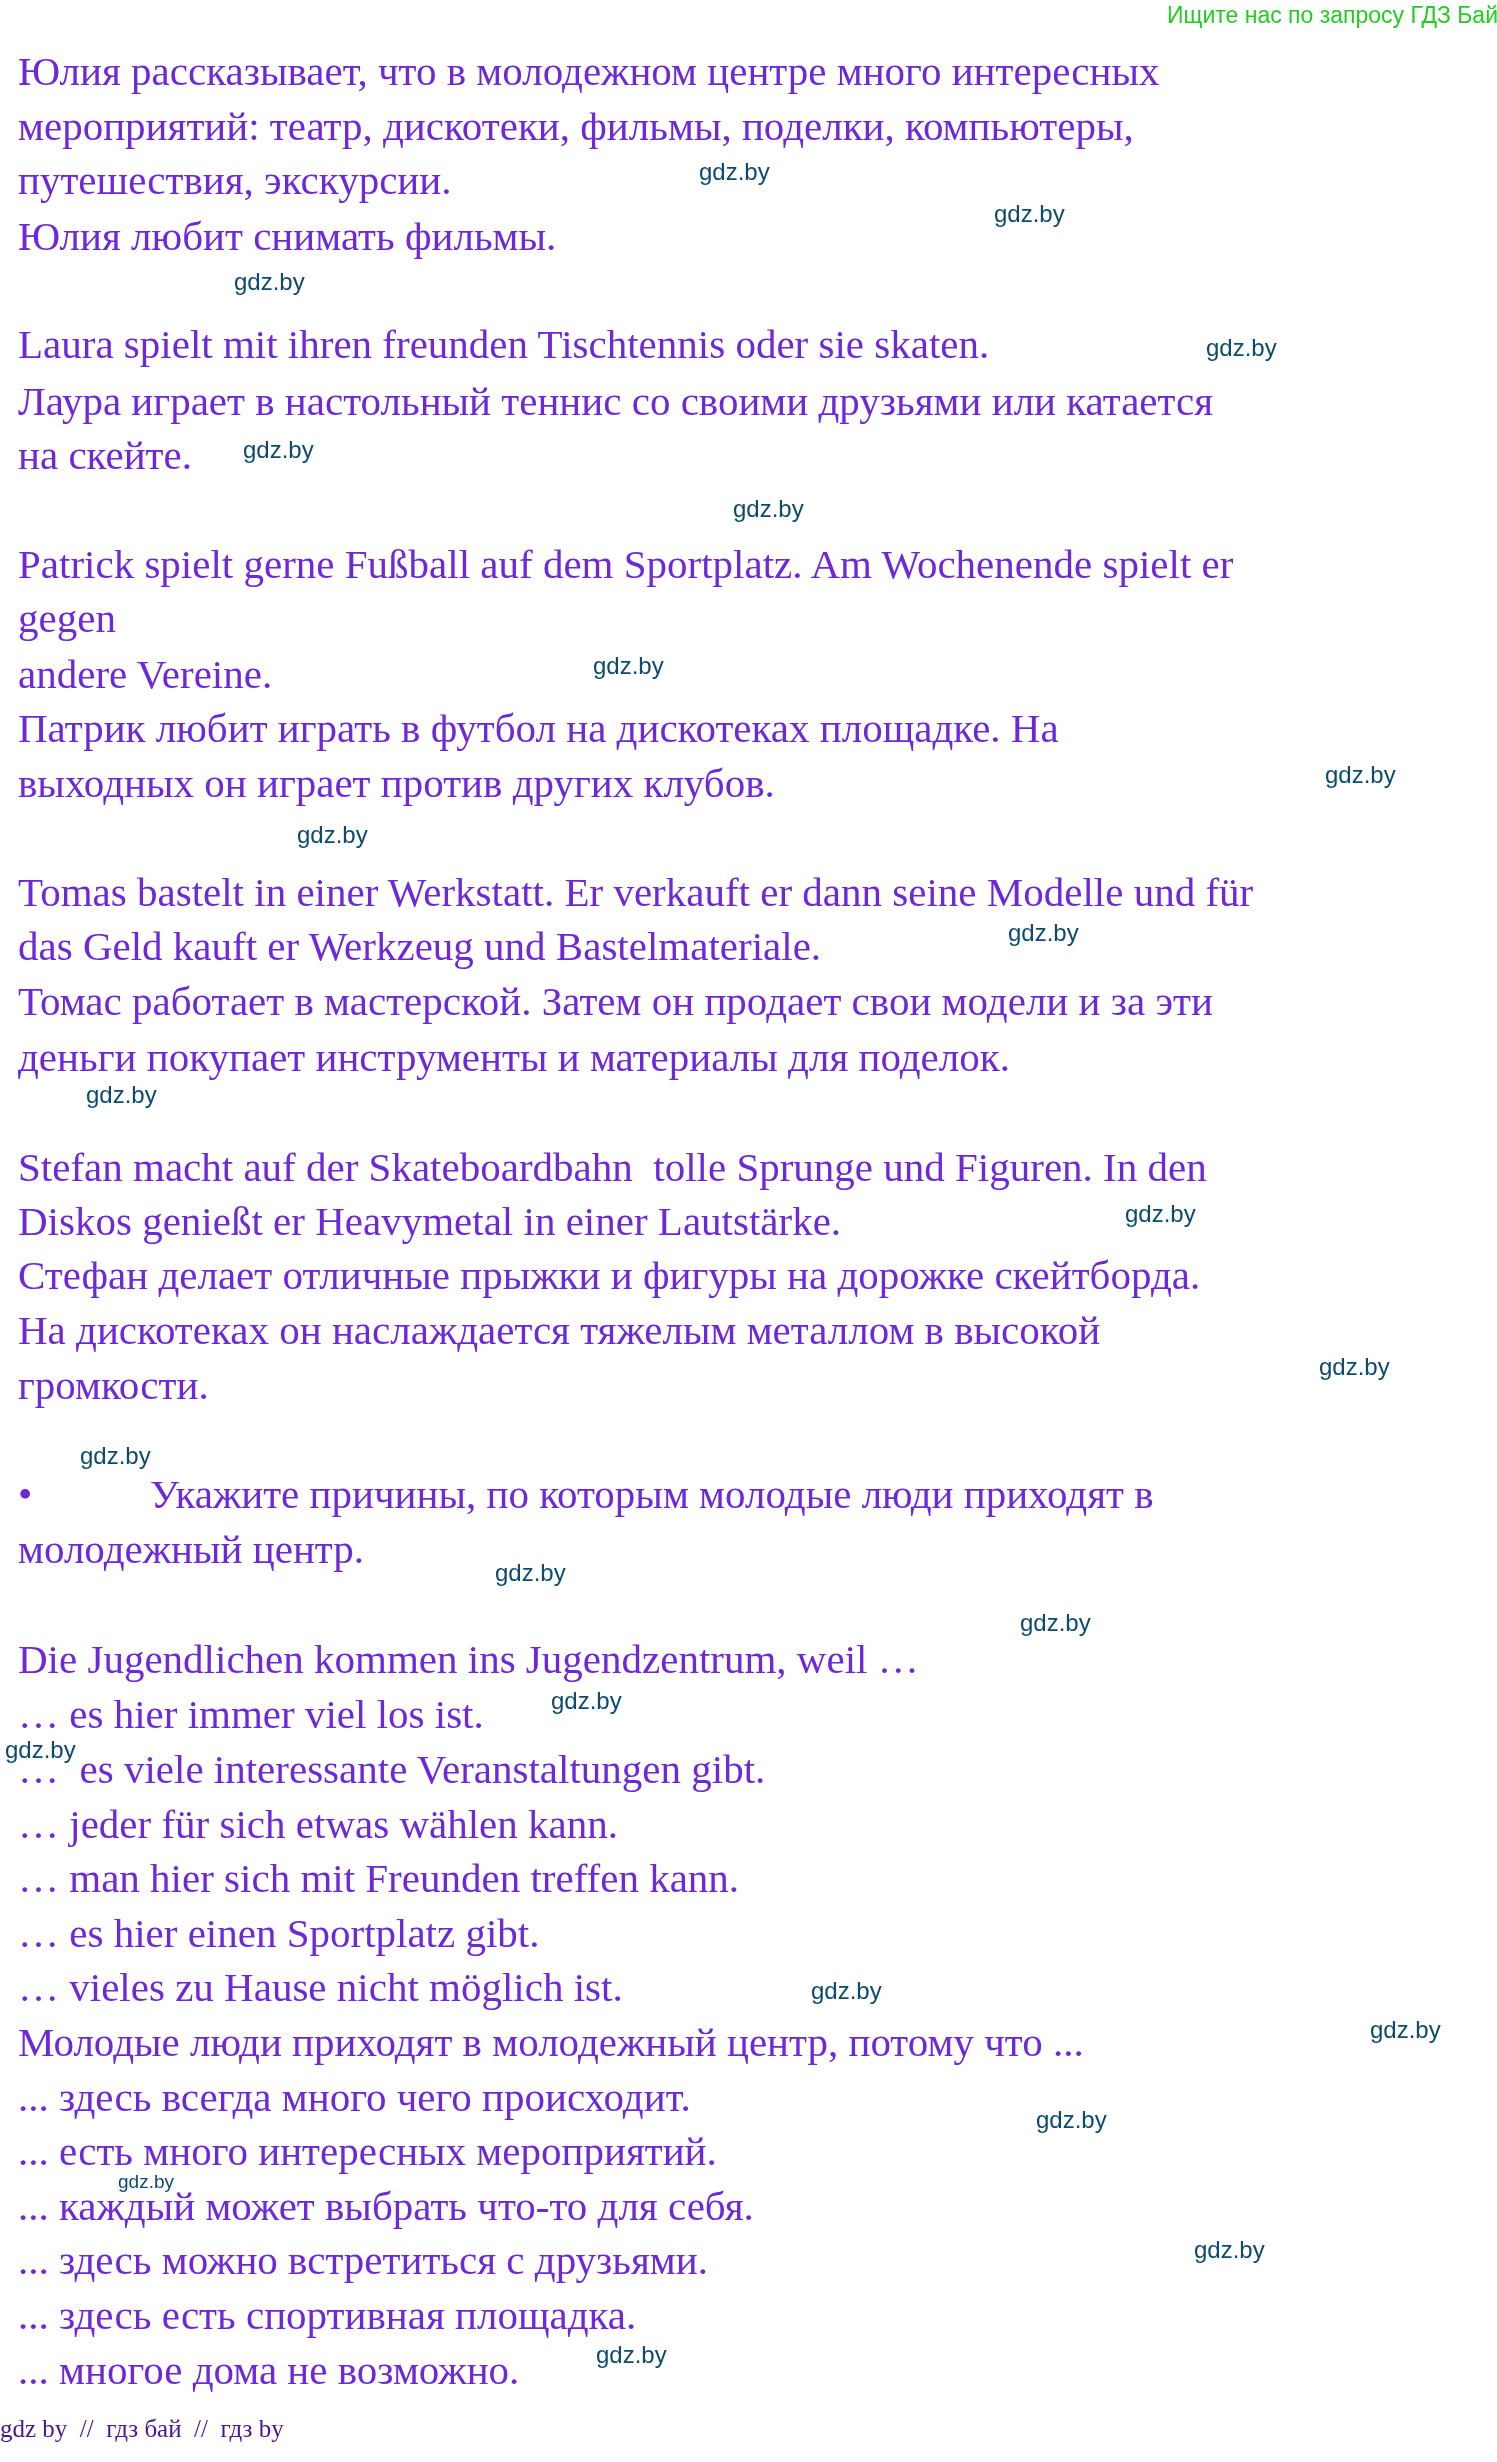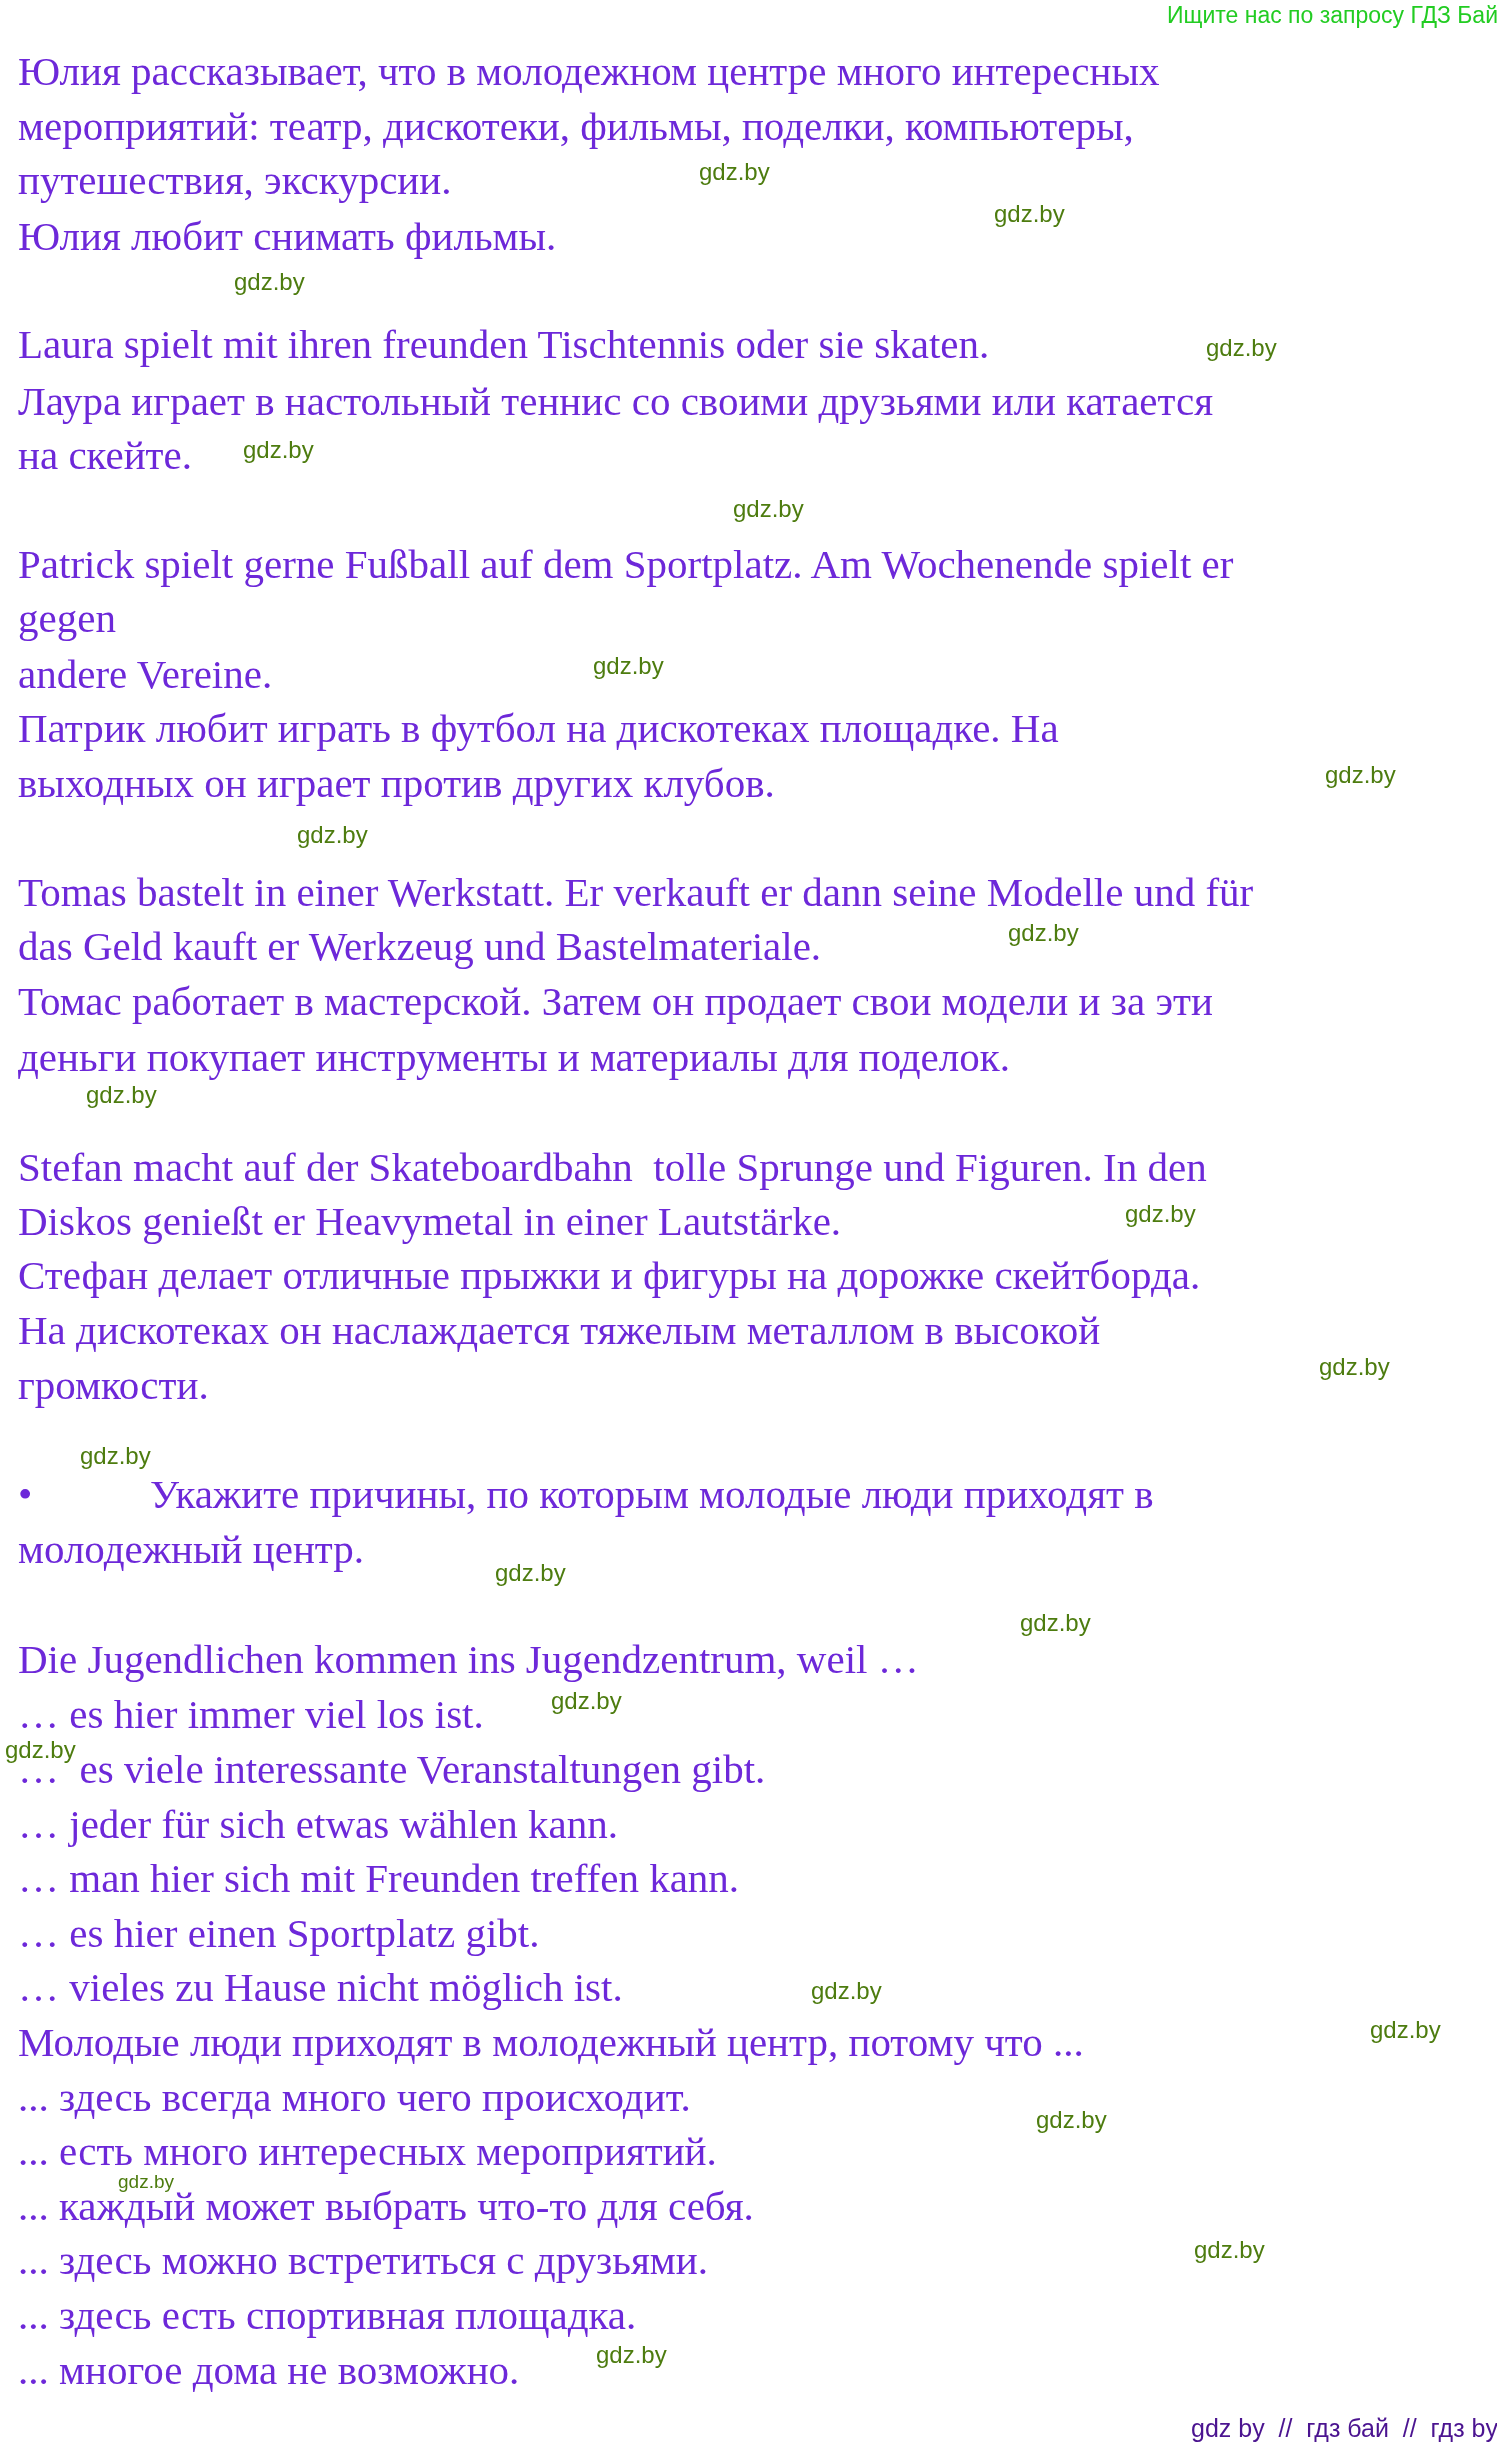--- a/index.html
+++ b/index.html
@@ -13,27 +13,27 @@
     .line {
       position: absolute; left: 18px;
       font-family: "Liberation Serif", "DejaVu Serif", serif;
       font-size: 41px; line-height: 49px; color: #6d28d9;
       white-space: pre;
     }
     .bullet-line .bullet { display: inline-block; width: 132px; }
     .wm {
       position: absolute;
       font-family: "Liberation Sans", "DejaVu Sans", sans-serif;
-      font-size: 24px; line-height: 28px; color: #4d7c0f;
+      font-size: 24px; line-height: 28px; color: #0c4a6e;
       white-space: nowrap;
     }
     .footer {
       position: absolute; left: 0; width: 1498px; top: 2412px; height: 33px;
-      text-align: right; color: #4b1490;
-      font-family: Liberation Sans, sans-serif;
+      text-align: left; color: #4b1490;
+      font-family: Liberation Serif, serif;
       font-size: 25px; line-height: 33px; white-space: pre;
     }
   </style>
 </head>
 <body>
 
 <div class="header">Ищите нас по запросу ГДЗ Бай</div>
 
 <div class="line" style="top:47px">Юлия рассказывает, что в молодежном центре много интересных</div>
 <div class="line" style="top:102px">мероприятий: театр, дискотеки, фильмы, поделки, компьютеры,</div>

